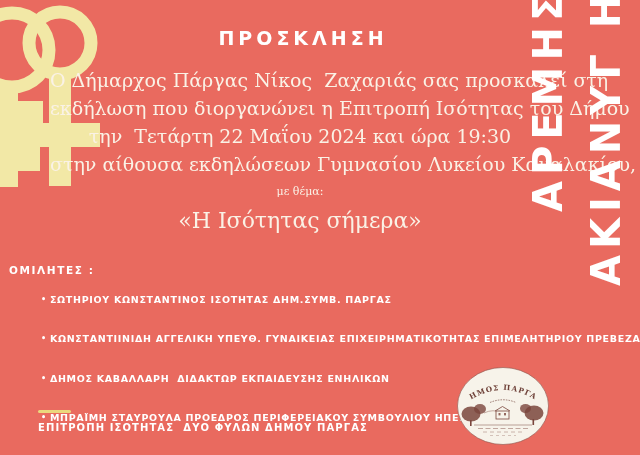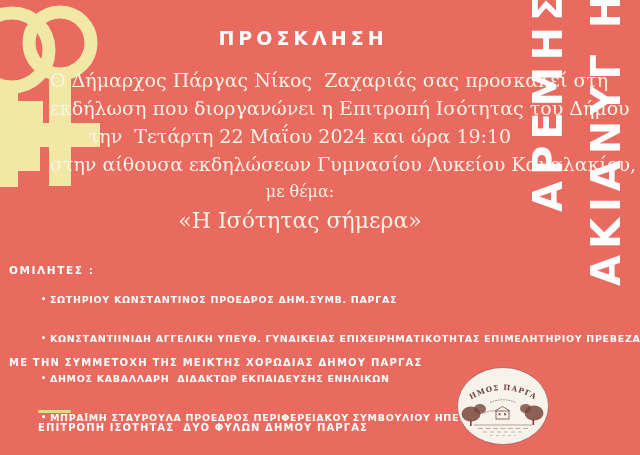--- a/index.html
+++ b/index.html
@@ -16,21 +16,21 @@
     text-align:center;color:#FFFFFF;font-weight:bold;
     font-size:19px;letter-spacing:4px;white-space:pre;
   }
   
   .invite{
     position:absolute;left:50px;top:66px;width:500px;
     text-align:center;color:#FAF2E6;
     font-family:"DejaVu Serif",serif;
   }
   .invite .ln{font-size:19px;line-height:28px;white-space:pre;}
-  .invite .ln-theme{font-size:16px;line-height:25px;margin-top:1px;}
+  .invite .ln-theme{font-size:11px;line-height:25px;margin-top:1px;}
   .invite .ln-big{font-size:22px;line-height:30px;margin-top:2px;}
   
   .vword{
     position:absolute;color:#FFFFFF;font-weight:bold;
     font-size:40px;line-height:44px;letter-spacing:6px;white-space:pre;
     transform-origin:0 0;transform:rotate(-90deg);
   }
   .vword.w1{left:584px;top:286px;}
   .vword.w2{left:526px;top:212px;}
   
@@ -67,46 +67,45 @@
       <rect x="49" y="70" width="22" height="116"></rect>
       <rect x="18" y="123" width="82" height="24"></rect>
     </g>
   </svg>
 
   <div class="title">ΠΡΟΣΚΛΗΣΗ</div>
 
   <div class="invite">
     <div class="ln">Ο Δήμαρχος Πάργας Νίκος  Ζαχαριάς σας προσκαλεί στη</div>
     <div class="ln">εκδήλωση που διοργανώνει η Επιτροπή Ισότητας του Δήμου</div>
-    <div class="ln">την  Τετάρτη 22 Μαΐου 2024 και ώρα 19:10</div>
+    <div class="ln">την  Τετάρτη 22 Μαΐου 2024 και ώρα 19:30</div>
     <div class="ln">στην αίθουσα εκδηλώσεων Γυμνασίου Λυκείου Καναλακίου,</div>
     <div class="ln ln-theme">με θέμα:</div>
     <div class="ln ln-big">«Η Ισότητας σήμερα»</div>
   </div>
 
   <div class="vword w1">ΑΚΙΑΝΥΓ Η</div>
   <div class="vword w2">ΑΡΕΜΗΣ</div>
 
   <div class="speakers">
     <div class="head">ΟΜΙΛΗΤΕΣ :</div>
     <div class="speaker-row">
-      <span class="bullet">•</span><span>ΣΩΤΗΡΙΟΥ ΚΩΝΣΤΑΝΤΙΝΟΣ ΠΡΟΕΔΡΟΣ ΔΗΜ.ΣΥΜΒ. ΠΑΡΓΑΣ</span>
+      <span class="bullet">•</span><span>ΣΩΤΗΡΙΟΥ ΚΩΝΣΤΑΝΤΙΝΟΣ ΙΣΟΤΗΤΑΣ ΔΗΜ.ΣΥΜΒ. ΠΑΡΓΑΣ</span>
     </div>
     <div class="speaker-row">
       <span class="bullet">•</span><span>ΚΩΝΣΤΑΝΤΙΙΝΙΔΗ ΑΓΓΕΛΙΚΗ ΥΠΕΥΘ. ΓΥΝΑΙΚΕΙΑΣ ΕΠΙΧΕΙΡΗΜΑΤΙΚΟΤΗΤΑΣ ΕΠΙΜΕΛΗΤΗΡΙΟΥ ΠΡΕΒΕΖΑΣ</span>
     </div>
     <div class="speaker-row">
       <span class="bullet">•</span><span>ΔΗΜΟΣ ΚΑΒΑΛΛΑΡΗ  ΔΙΔΑΚΤΩΡ ΕΚΠΑΙΔΕΥΣΗΣ ΕΝΗΛΙΚΩΝ</span>
     </div>
     <div class="speaker-row">
       <span class="bullet">•</span><span>ΜΠΡΑΪΜΗ ΣΤΑΥΡΟΥΛΑ ΠΡΟΕΔΡΟΣ ΠΕΡΙΦΕΡΕΙΑΚΟΥ ΣΥΜΒΟΥΛΙΟΥ ΗΠΕΙΡΟΥ</span>
     </div>
   </div>
 
-  <div class="participation">ΜΕ ΤΗΝ ΣΥΜΜΕΤΟΧΗ ΤΗΣ ΜΕΙΚΤΗΣ ΧΟΡΩΔΙΑΣ ΔΗΜΟΥ ΠΑΡΓΑΣ</div>
 
   <div class="divider"></div>
   <div class="footer">ΕΠΙΤΡΟΠΗ ΙΣΟΤΗΤΑΣ  ΔΥΟ ΦΥΛΩΝ ΔΗΜΟΥ ΠΑΡΓΑΣ</div>
 
   <svg class="logo" viewBox="0 0 92 78" width="92" height="78">
     <ellipse cx="46" cy="39" rx="45.5" ry="38.5" fill="#F7F3EA" stroke="#8A524A" stroke-width="0.6"></ellipse>
     <defs>
       <path id="logoArc" d="M 12 34 Q 46 12 80 34" fill="none"></path>
     </defs>
     <text font-size="7.2" font-weight="bold" fill="#6E4038" letter-spacing="1.1">

